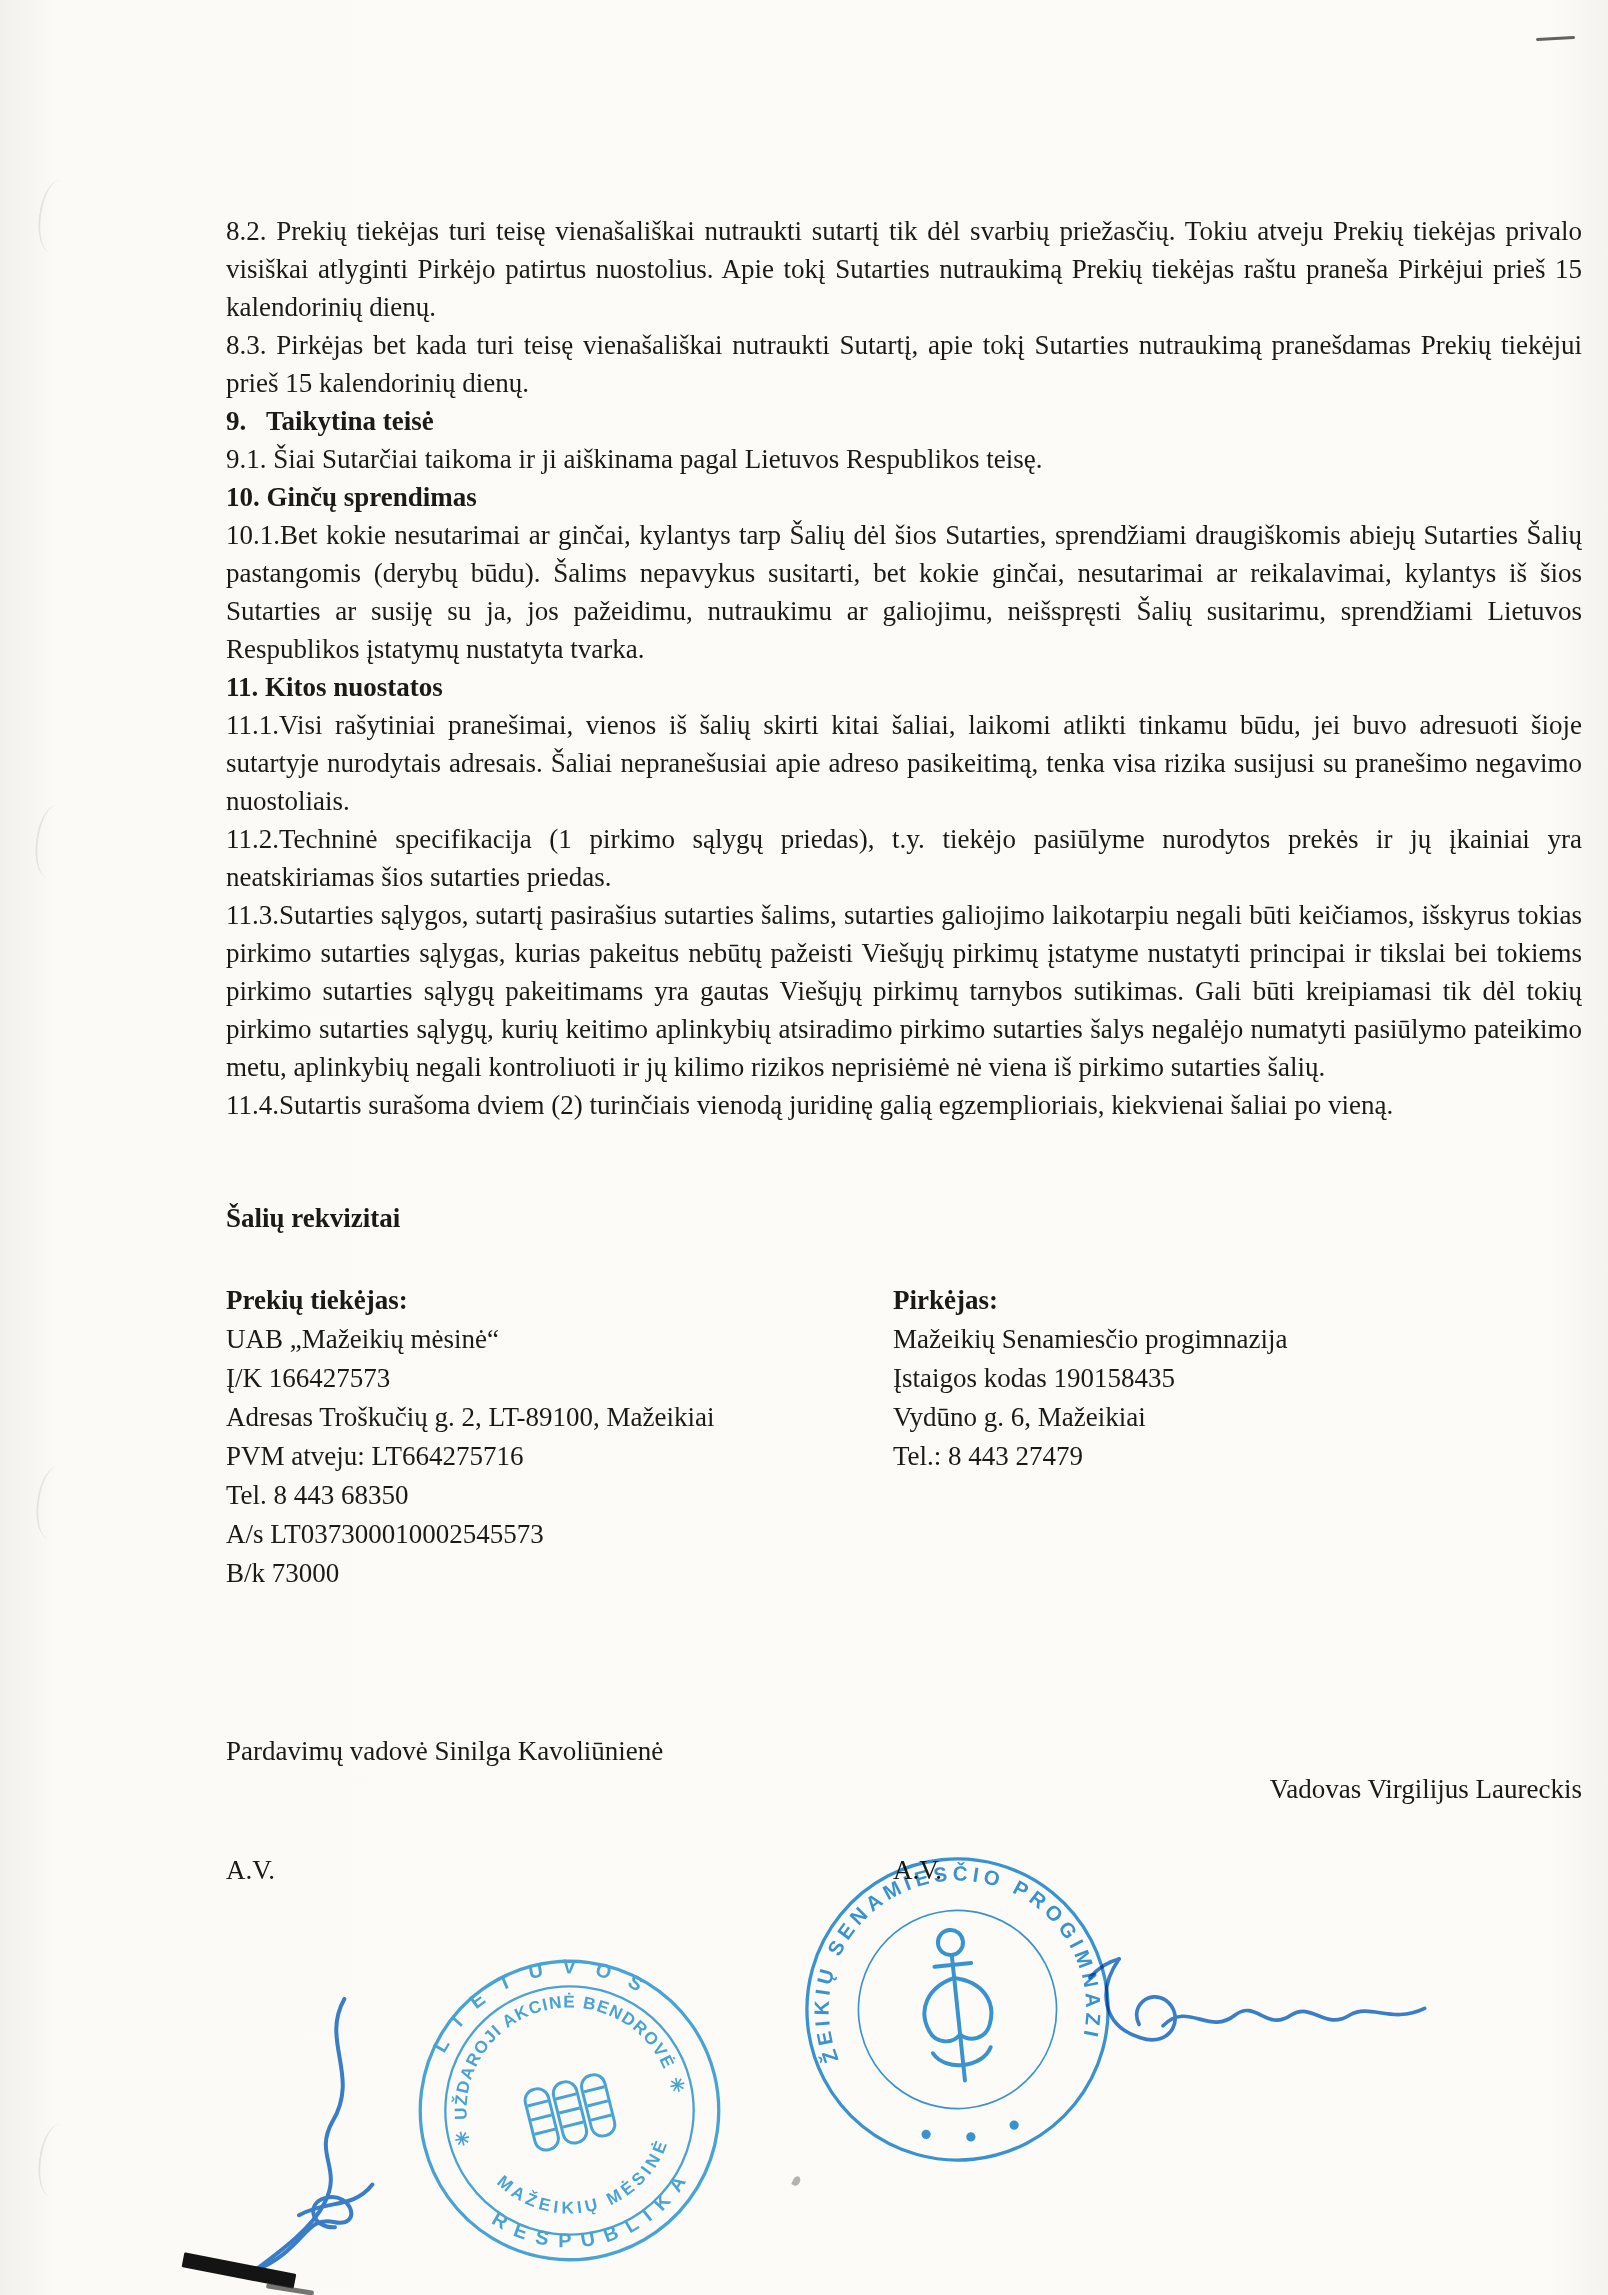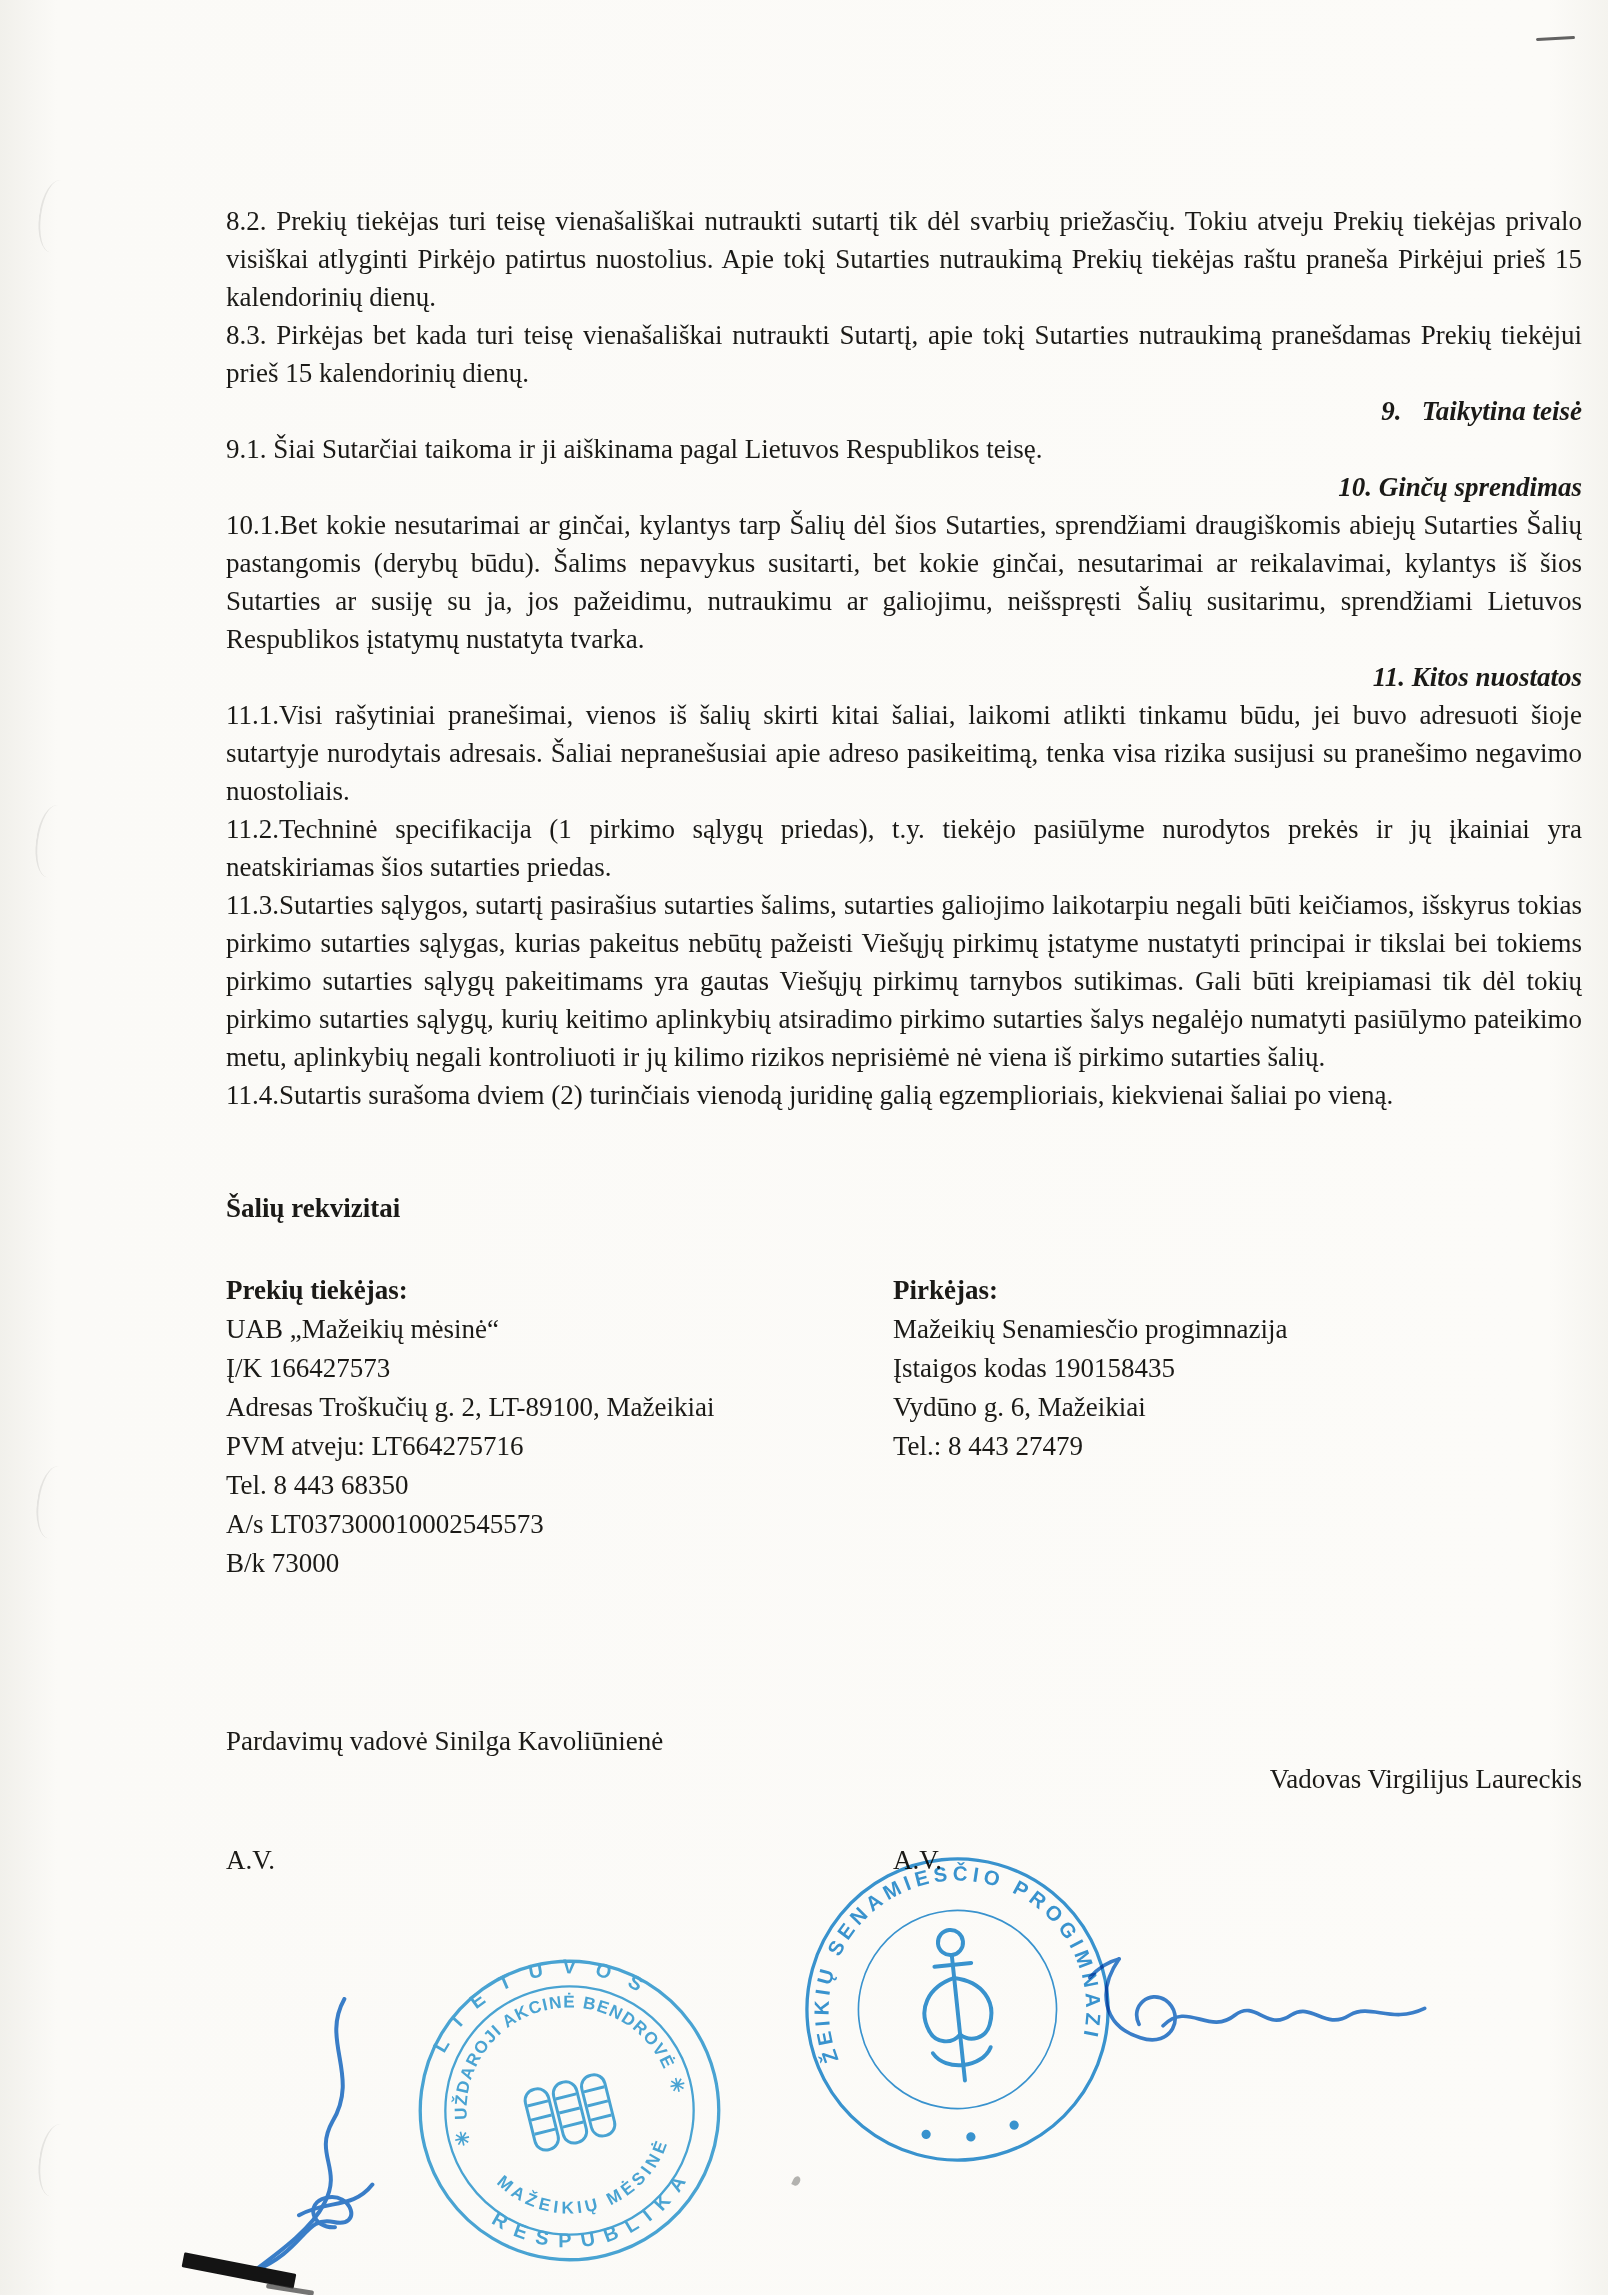--- a/index.html
+++ b/index.html
@@ -3,25 +3,25 @@
 <meta charset="utf-8">
 <style>
   html, body { margin:0; padding:0; overflow:hidden; }
   body { width:1609px; height:2295px; background:#e9e8e4; }
   .page {
     position:relative; width:1609px; height:2295px;
     background:linear-gradient(90deg,#f1f0eb 0px,#fbfaf7 57px,#fcfbf8 1549px,#f4f3ee 1609px);
     font-family:"Liberation Serif", serif; color:#1b1a17;
   }
   .content {
-    position:absolute; left:226px; top:202px; width:1356px;
+    position:absolute; left:226px; top:212px; width:1356px;
     font-size:27px; line-height:38px; text-align:justify;
   }
   .content p { margin:0; }
-  .content p.heading { font-weight:700; text-align:right; white-space:pre-wrap;font-style:italic; }
+  .content p.heading { font-weight:700; text-align:left; white-space:pre-wrap; }
   .content .req-title { font-weight:700; margin-top:75px; text-align:left; }
   .cols { display:flex; margin-top:44px; line-height:39px; text-align:left; }
   .col-supplier { width:667px; }
   .col-buyer { flex:1; }
   .col-title { font-weight:700; }
   .sig-row { display:flex; margin-top:139px; line-height:38px; text-align:left;flex-direction:column; }
   .sig-left { width:667px; }
   .sig-right { flex:1;text-align:right; }
   .av-row { display:flex; margin-top:43px; text-align:left; }
   .av-left { width:667px; }

